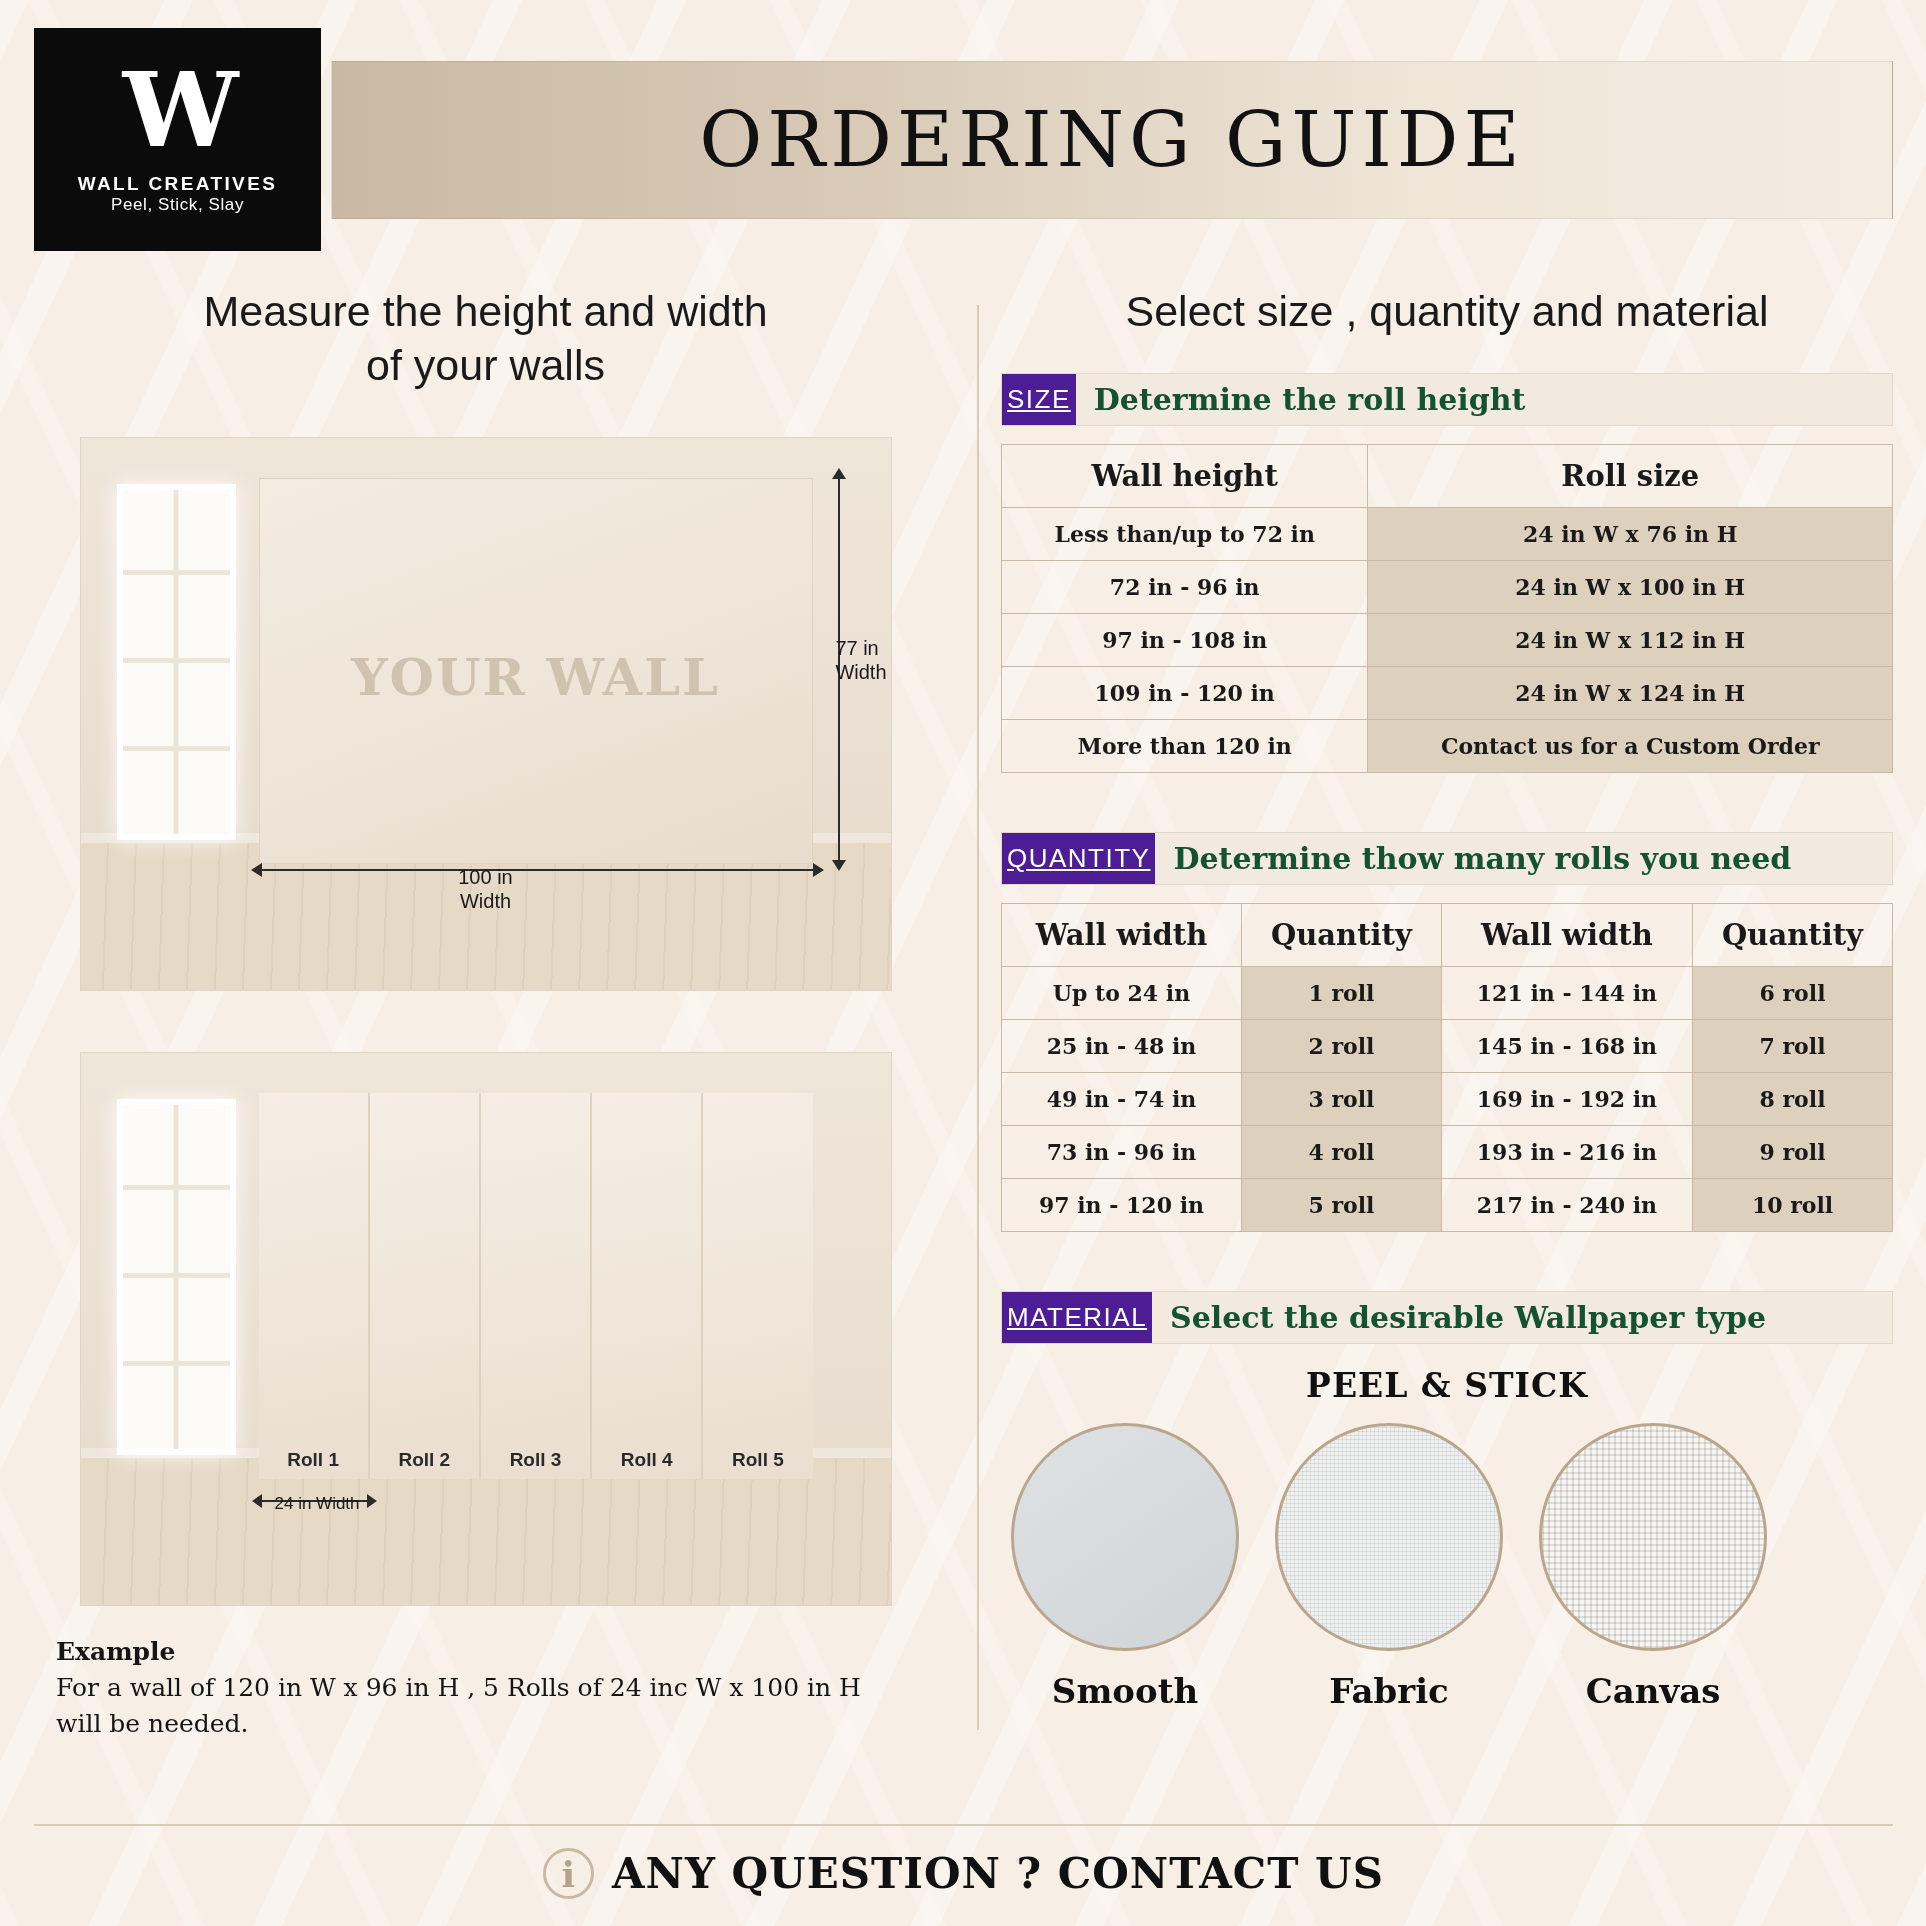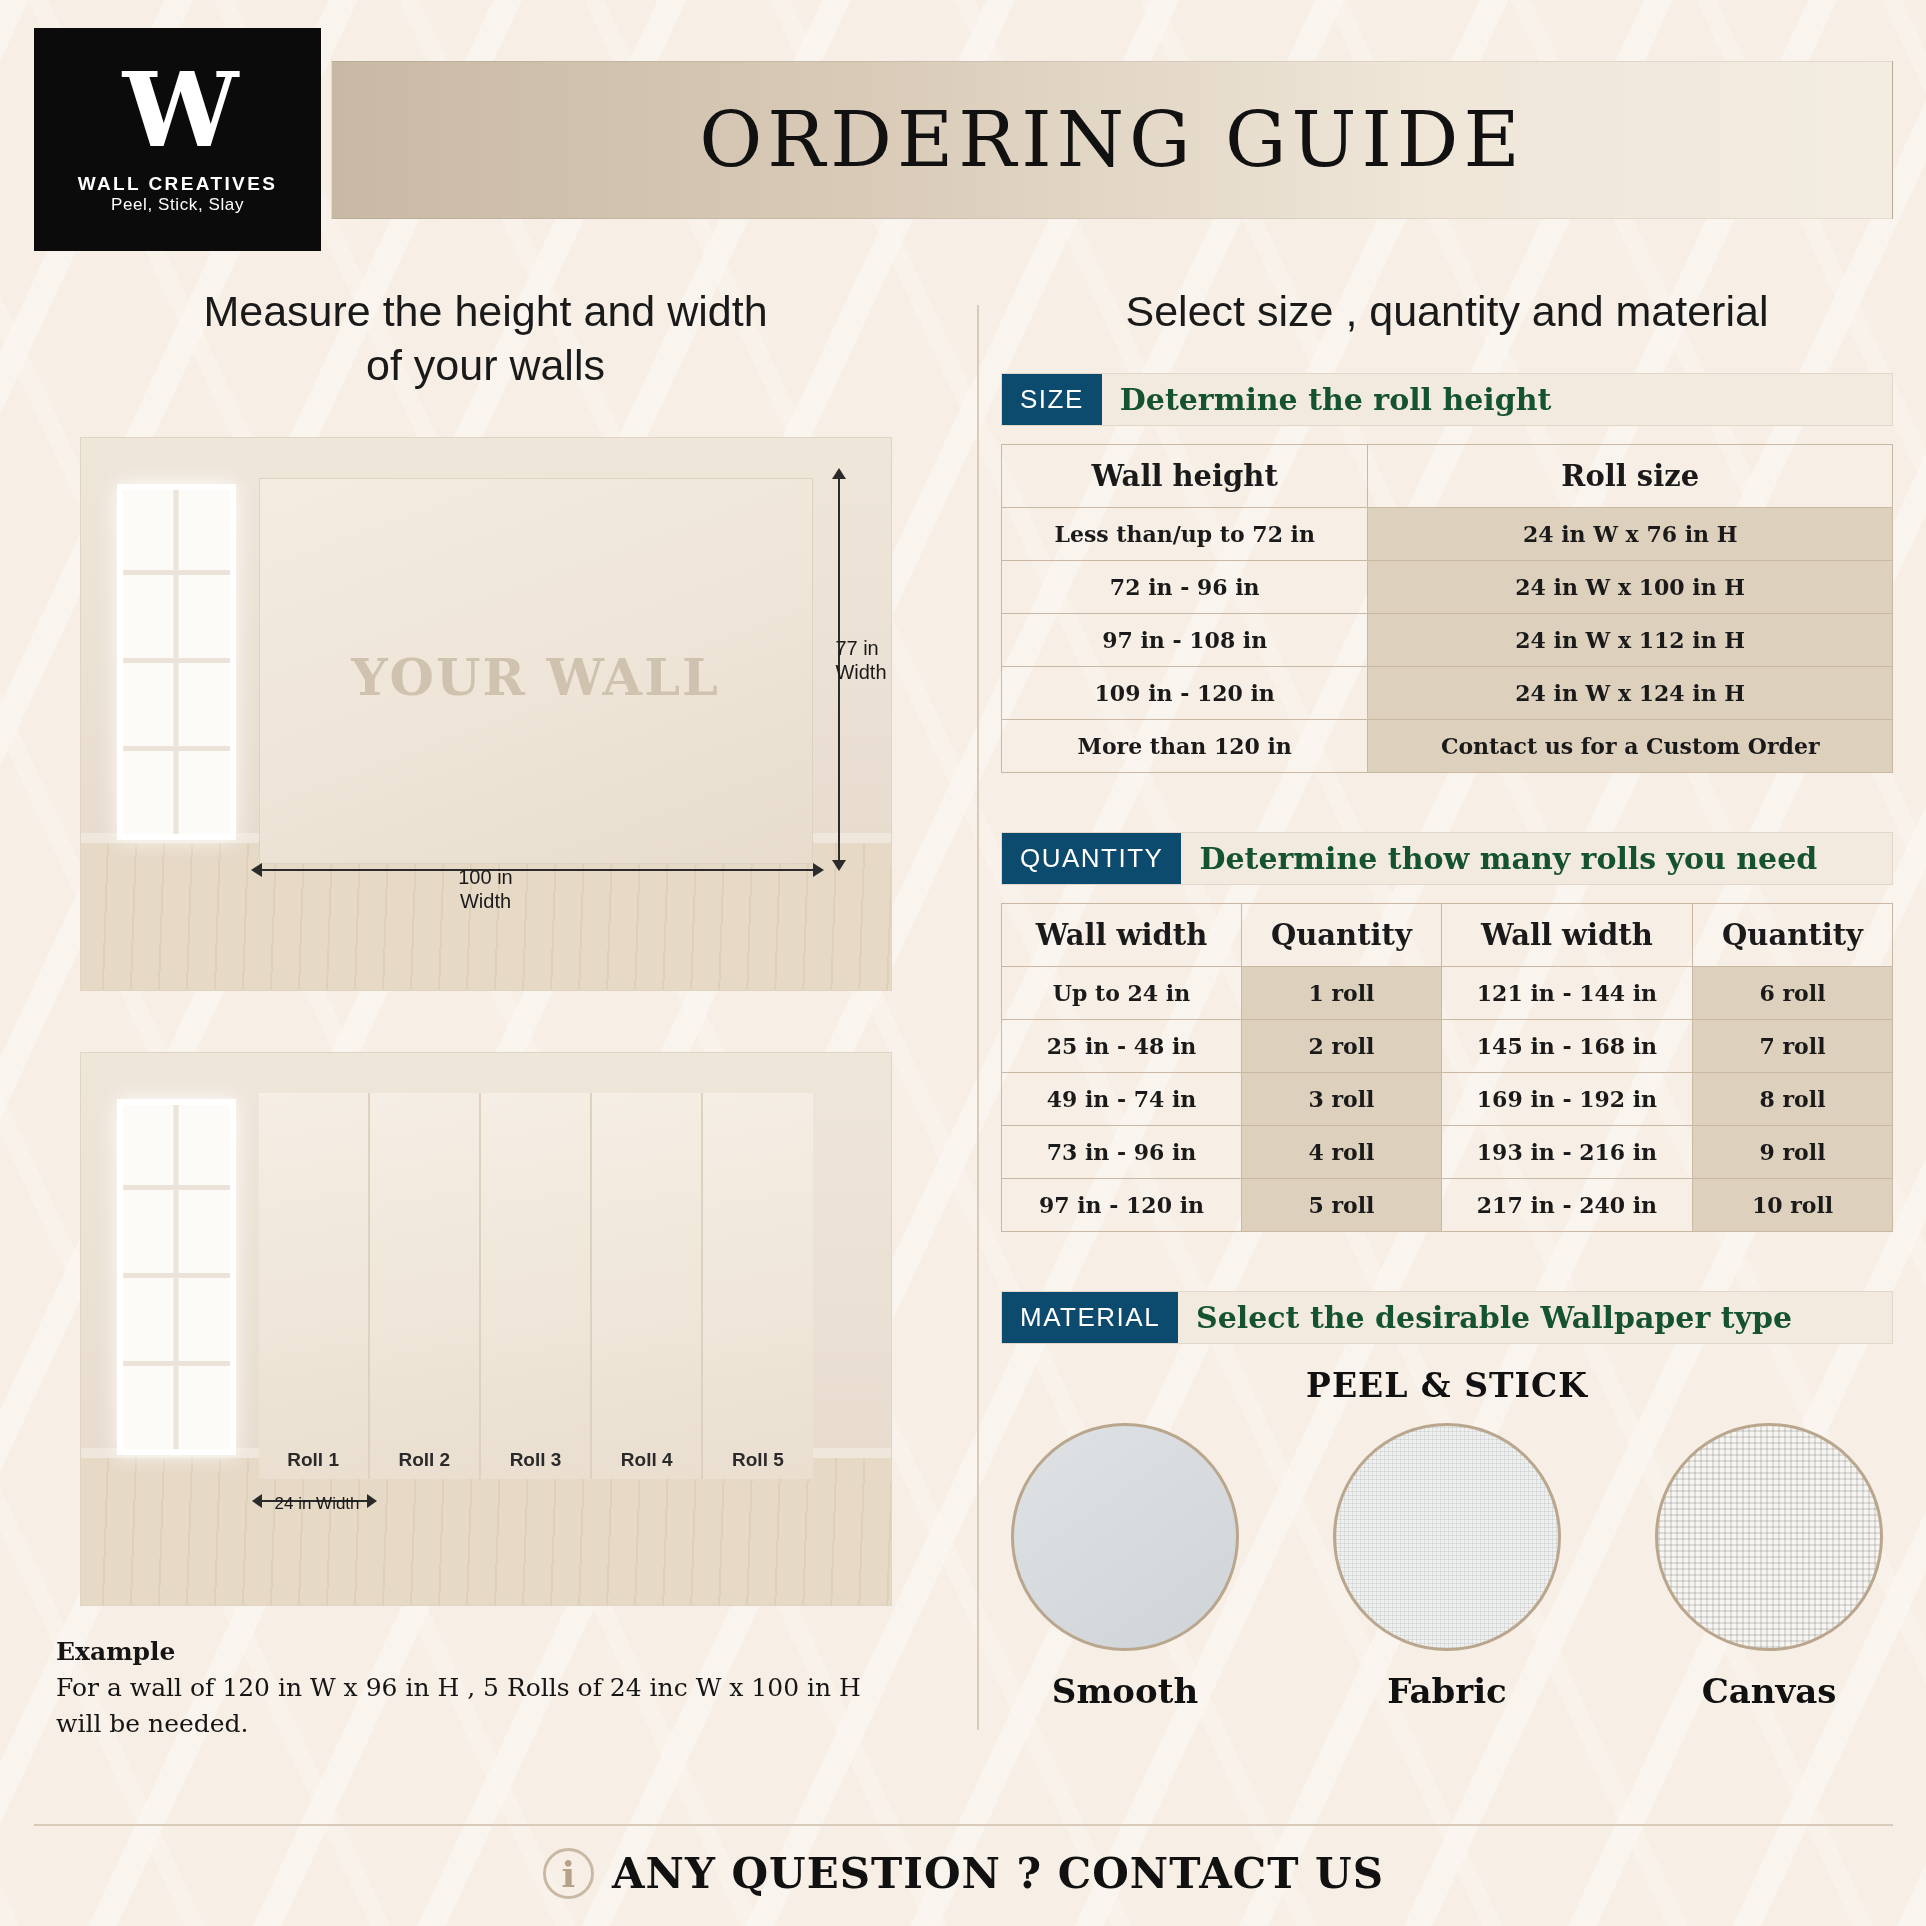--- a/index.html
+++ b/index.html
@@ -127,42 +127,42 @@
     margin:28px 0 0 22px; font-family:"DejaVu Serif", serif; font-size:25px; line-height:1.45; color:#151515;
   }
   .example b{ font-weight:bold; }
 
   
   .section-bar{
     display:flex; align-items:stretch; height:53px; margin-bottom:18px;
     background:#f2eadf; border:1px solid #e2d7c8;
   }
   .section-tag{
-    background:#0c4a6e; color:#fff; font-family:"Liberation Sans", sans-serif;
-    font-size:26px; letter-spacing:1.5px; display:flex; align-items:center; padding:0 18px; font-weight:normal;
+    background:#4c1d95; color:#fff; font-family:"Liberation Sans", sans-serif;
+    font-size:26px; letter-spacing:1.5px; display:flex; align-items:center; padding:0 5px; font-weight:normal;text-decoration:underline;
   }
   .section-title{
     display:flex; align-items:center; padding-left:18px;
     font-family:"DejaVu Serif", serif; font-weight:bold; font-size:30px; color:#14532d;
   }
   table.grid{ width:100%; border-collapse:collapse; font-family:"DejaVu Serif", serif; }
   table.grid th, table.grid td{
     border:1px solid #c9b9a4; text-align:center; color:#1a1a1a;
   }
   table.grid th{ font-size:29px; font-weight:bold; padding:14px 6px; background:transparent; }
   table.grid td{ font-size:22px; padding:13px 6px; font-weight:bold; }
   table.grid td.alt{ background:#ddd0bd; }
   .block{ margin-bottom:59px; }
 
   
   .peel-stick{
     text-align:center; font-family:"DejaVu Serif", serif; font-weight:bold;
     font-size:33px; letter-spacing:1px; margin:22px 0 18px 0; color:#111;
   }
-  .swatches{ display:flex; justify-content:space-between; align-items:flex-start; }
+  .swatches{ display:flex; justify-content:flex-start; align-items:flex-start;gap:16px; }
   .swatch{ text-align:center; width:248px; }
   .disc{
     width:228px; height:228px; border-radius:50%; margin:0 auto;
     border:3px solid #b9a68d;
   }
   .disc.smooth{ background:linear-gradient(145deg,#dfe2e4,#cfd4d8); }
   .disc.fabric{
     background:
       repeating-linear-gradient(0deg, rgba(0,0,0,.07) 0 1px, rgba(0,0,0,0) 1px 4px),
       repeating-linear-gradient(90deg, rgba(0,0,0,.07) 0 1px, rgba(0,0,0,0) 1px 4px),

